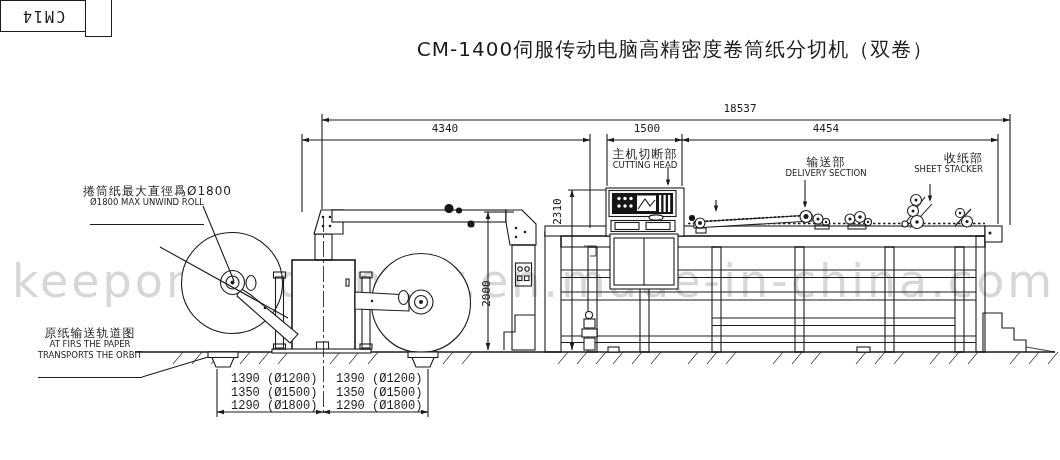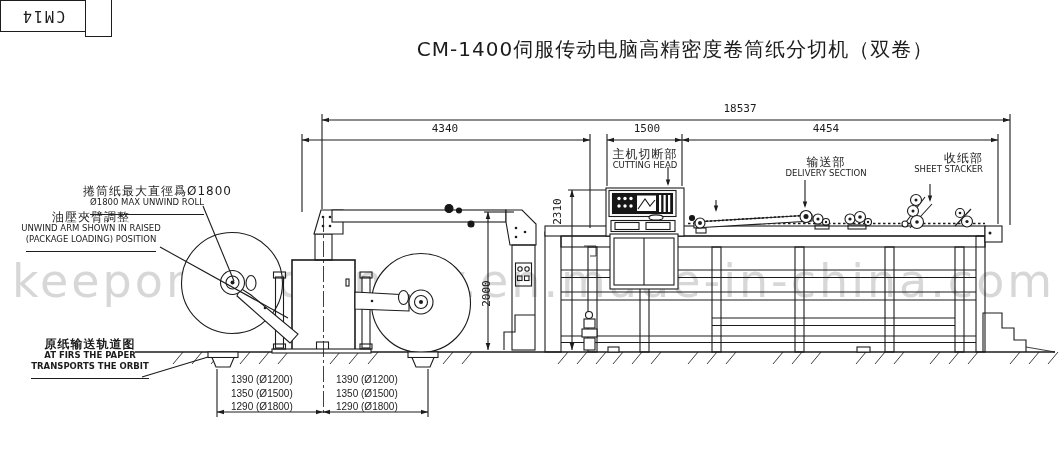--- a/index.html
+++ b/index.html
@@ -11,24 +11,24 @@
          letter-spacing:1px;white-space:nowrap;}
   .watermark{left:12px;top:254px;width:1046px;font-size:46px;letter-spacing:3px;color:#c9c9c9;
              opacity:.72;white-space:nowrap;overflow:hidden;font-weight:500;}
   .corner1{left:0;top:0;width:84px;height:30px;border:1.6px solid #1c1c1c;display:flex;
            align-items:center;justify-content:center;}
   .corner1 span{display:inline-block;transform:rotate(180deg);font-family:"DejaVu Sans Mono",monospace;
                 font-size:15px;letter-spacing:2px;}
   .corner2{left:85px;top:0;width:25px;height:36px;border:1.2px solid #1c1c1c;border-top:none;}
   .lbl{font-size:8.5px;line-height:11px;text-align:center;white-space:nowrap;}
   .lbl .cn{font-size:12px;letter-spacing:1px;display:block;}
-  .lbl .u{border-bottom:1px solid #1c1c1c;display:inline-block;padding-bottom:6px;}
+  .lbl .u{border-bottom:1px solid #1c1c1c;display:inline-block;padding-bottom:16px;}
   .dim{font-family:"DejaVu Sans Mono",monospace;font-size:11px;text-align:center;white-space:nowrap;}
   .vdim{transform:rotate(-90deg);}
-  .rolltab{font-family:Liberation Sans, sans-serif;font-size:10px;line-height:13.5px;
+  .rolltab{font-family:Liberation Mono, monospace;font-size:12px;line-height:13.5px;
            white-space:nowrap;text-align:left;}
   
   svg line,svg path,svg polyline,svg polygon,svg rect,svg circle,svg ellipse{
       stroke:#1c1c1c;fill:none;stroke-width:1.1;}
   svg .fill{fill:#1c1c1c;stroke:none;}
   svg .wh{fill:#ffffff;}
   svg .dark{fill:#161616;stroke:#161616;}
   svg .whfill{fill:#ffffff;stroke:none;}
   svg .thin{stroke-width:0.85;}
   svg .thick{stroke-width:1.6;}
@@ -311,26 +311,21 @@
   <div class="abs dim" style="left:419px;top:122px;width:52px;">4340</div>
   <div class="abs dim" style="left:621px;top:122px;width:52px;">1500</div>
   <div class="abs dim" style="left:800px;top:122px;width:52px;">4454</div>
   <div class="abs dim vdim" style="left:531px;top:205px;width:52px;">2310</div>
   <div class="abs dim vdim" style="left:460px;top:287px;width:52px;">2000</div>
 
   <div class="abs lbl" style="left:83px;top:186px;width:128px;">
     <span class="cn">捲筒纸最大直徑爲Ø1800</span>
     <span class="u">Ø1800 MAX UNWIND ROLL</span>
   </div>
-  <div class="abs lbl" style="left:18px;top:212px;width:146px;">
-    <span class="cn">油壓夾臂調整</span>
-    <span>UNWIND ARM SHOWN IN RAISED</span><br>
-    <span class="u">(PACKAGE LOADING) POSITION</span>
-  </div>
-  <div class="abs lbl" style="left:28px;top:339px;width:124px;font-weight:bold;">
+  <div class="abs lbl" style="left:28px;top:328px;width:124px;">
     <span class="cn">原纸输送轨道图</span>
     <span>AT FIRS THE PAPER</span><br>
     <span class="u">TRANSPORTS THE ORBIT</span>
   </div>
   <div class="abs lbl" style="left:604px;top:149px;width:82px;">
     <span class="cn">主机切断部</span>
     <span>CUTTING HEAD</span>
   </div>
   <div class="abs lbl" style="left:772px;top:151px;width:108px;margin-top:6px;">
     <span class="cn">输送部</span>

